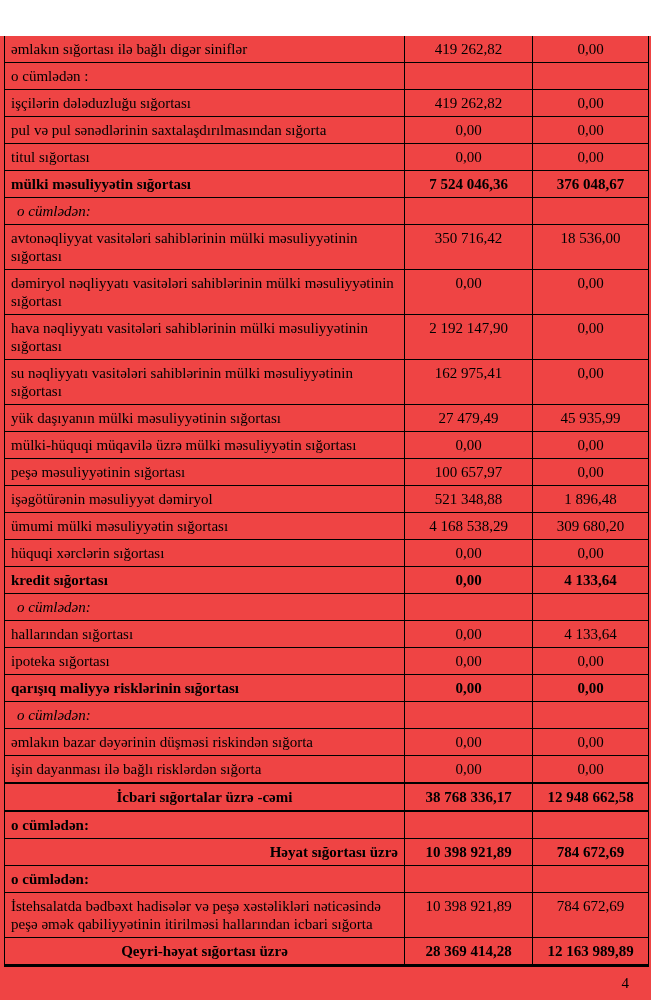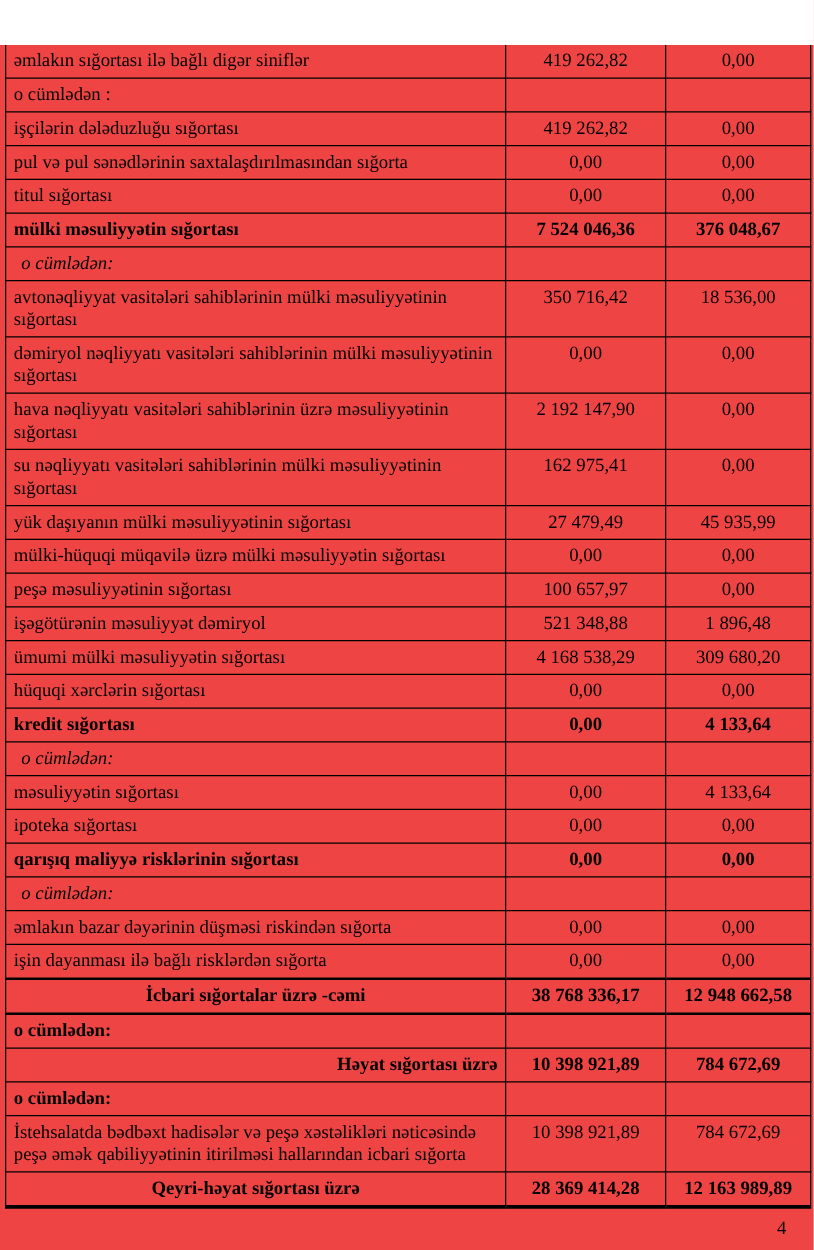--- a/index.html
+++ b/index.html
@@ -134,21 +134,21 @@
           <td class="label-cell">avtonəqliyyat vasitələri sahiblərinin mülki məsuliyyətinin sığortası</td>
           <td class="value-cell">350 716,42</td>
           <td class="value-cell">18 536,00</td>
         </tr>
         <tr class="row normal">
           <td class="label-cell">dəmiryol nəqliyyatı vasitələri sahiblərinin mülki məsuliyyətinin sığortası</td>
           <td class="value-cell">0,00</td>
           <td class="value-cell">0,00</td>
         </tr>
         <tr class="row normal">
-          <td class="label-cell">hava nəqliyyatı vasitələri sahiblərinin üzrə məsuliyyətinin sığortası</td>
+          <td class="label-cell">hava nəqliyyatı vasitələri sahiblərinin mülki məsuliyyətinin sığortası</td>
           <td class="value-cell">2 192 147,90</td>
           <td class="value-cell">0,00</td>
         </tr>
         <tr class="row normal">
           <td class="label-cell">su nəqliyyatı vasitələri sahiblərinin mülki məsuliyyətinin sığortası</td>
           <td class="value-cell">162 975,41</td>
           <td class="value-cell">0,00</td>
         </tr>
         <tr class="row normal">
           <td class="label-cell">yük daşıyanın mülki məsuliyyətinin sığortası</td>
@@ -184,21 +184,21 @@
           <td class="label-cell">kredit sığortası</td>
           <td class="value-cell">0,00</td>
           <td class="value-cell">4 133,64</td>
         </tr>
         <tr class="row sub-italic">
           <td class="label-cell">o cümlədən:</td>
           <td class="value-cell"></td>
           <td class="value-cell"></td>
         </tr>
         <tr class="row normal">
-          <td class="label-cell">məsuliyyətin sığortası</td>
+          <td class="label-cell">hallarından sığortası</td>
           <td class="value-cell">0,00</td>
           <td class="value-cell">4 133,64</td>
         </tr>
         <tr class="row normal">
           <td class="label-cell">ipoteka sığortası</td>
           <td class="value-cell">0,00</td>
           <td class="value-cell">0,00</td>
         </tr>
         <tr class="row bold">
           <td class="label-cell">qarışıq maliyyə risklərinin sığortası</td>

